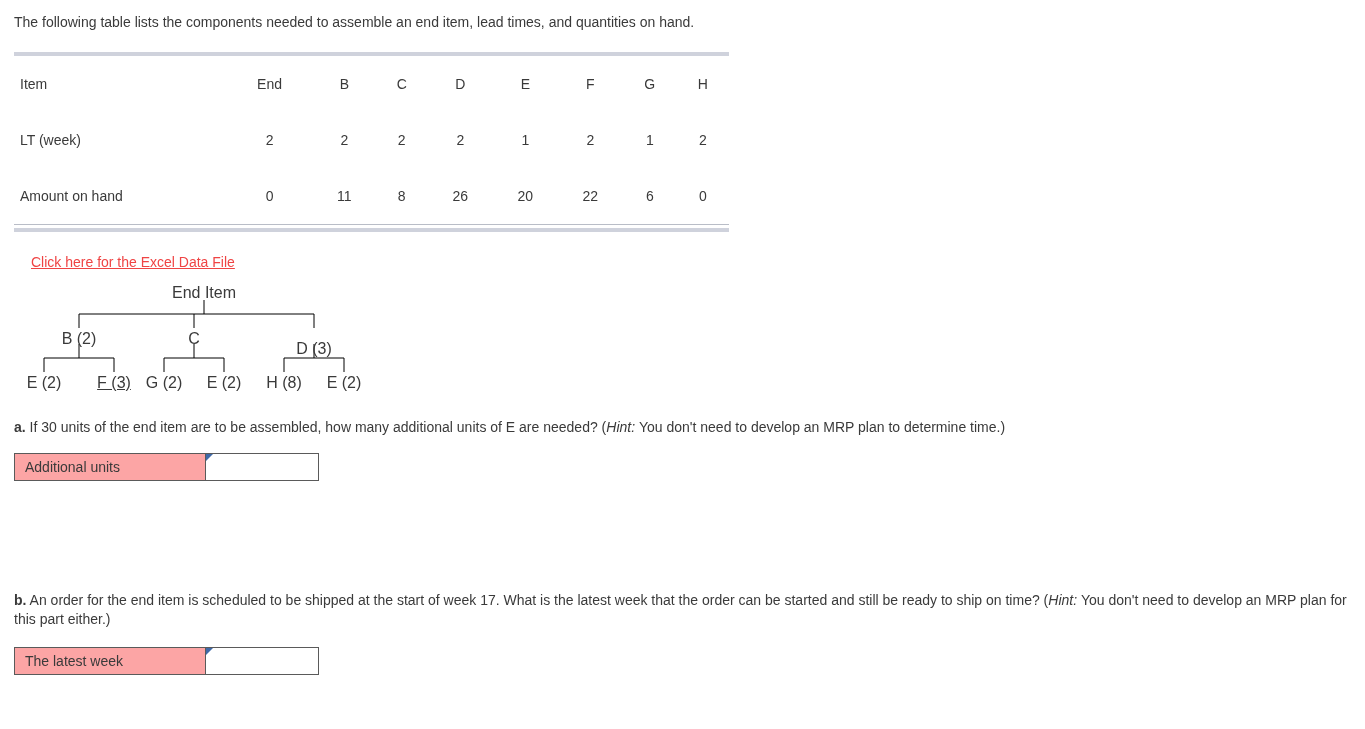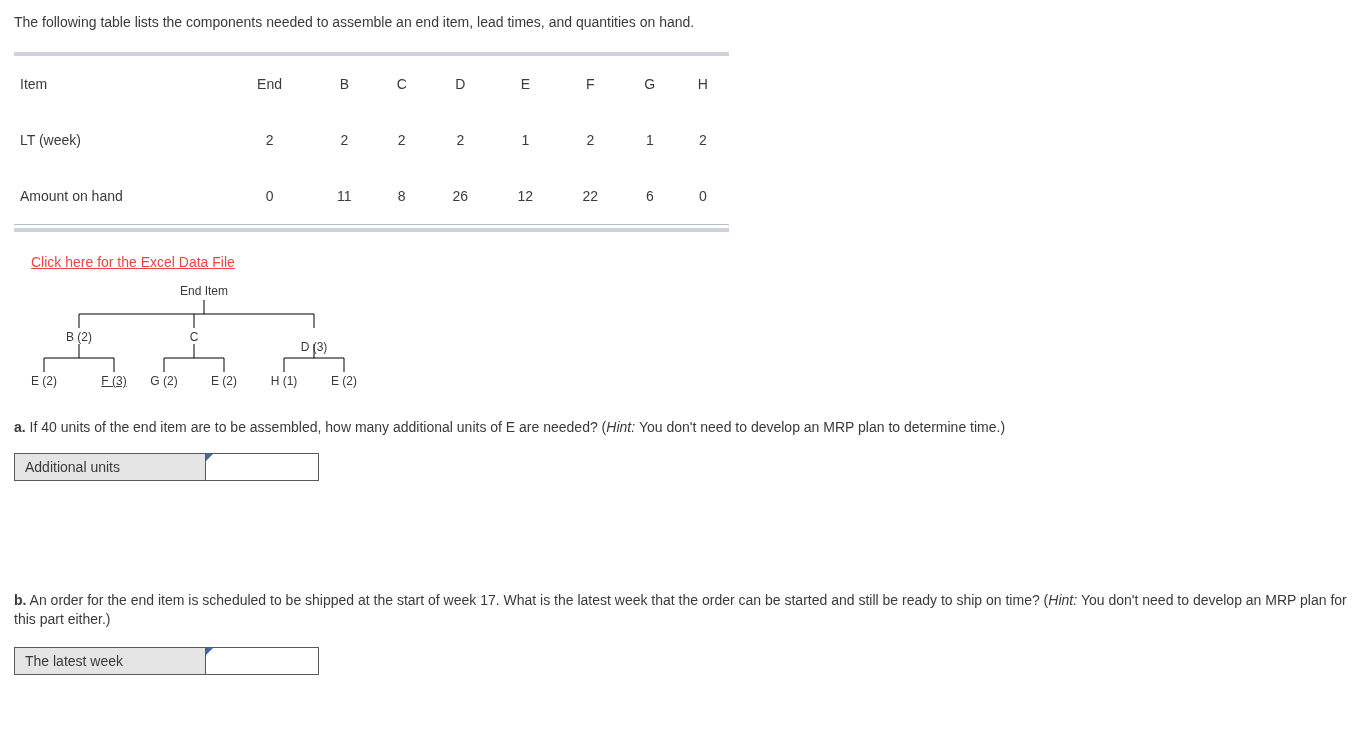--- a/index.html
+++ b/index.html
@@ -36,30 +36,30 @@
   .tree-wrap {
     position: relative;
     width: 360px;
     height: 130px;
     margin-left: 10px;
     margin-bottom: 4px;
   }
   .tree-wrap svg { position:absolute; top:0; left:0; }
   .tree-node {
     position: absolute;
-    font-size: 12px;
+    font-size: 16px;
     font-family: Arial;
     white-space: nowrap;
     transform: translateX(-50%);
   }
   .q-text { margin: 0 0 16px 0; line-height: 1.35; }
   .ans-table { border-collapse: collapse; margin-bottom: 110px; }
   .ans-table td { border:1px solid #5a5a5a; height:22px; }
   .ans-label {
-    background: #e5e5e5;
+    background: #fca5a5;
     width: 170px;
     padding: 2px 10px;
   }
   .ans-input {
     width: 110px;
     background: #fff;
     position: relative;
   }
   .ans-input input {
     width: 100%; height: 100%;
@@ -112,21 +112,21 @@
     <td>2</td>
     <td>1</td>
     <td>2</td>
   </tr>
   <tr>
     <td class="row-label">Amount on hand</td>
     <td>0</td>
     <td>11</td>
     <td>8</td>
     <td>26</td>
-    <td>12</td>
+    <td>20</td>
     <td>22</td>
     <td>6</td>
     <td>0</td>
   </tr>
   <tr class="hr-row">
         <td colspan="9">
           <div class="hr-thin"></div>
         </td>
       </tr>
   <tr class="hr-row">
@@ -171,27 +171,27 @@
     </g>
   </svg>
   <div class="tree-node" style="left:180px;top:0px;">End Item</div>
   <div class="tree-node" style="left:55px;top:46px;">B (2)</div>
   <div class="tree-node" style="left:170px;top:46px;">C</div>
   <div class="tree-node" style="left:290px;top:56px;">D (3)</div>
   <div class="tree-node" style="left:20px;top:90px;">E (2)</div>
   <div class="tree-node" style="left:90px;top:90px;text-decoration:underline;">F (3)</div>
   <div class="tree-node" style="left:140px;top:90px;">G (2)</div>
   <div class="tree-node" style="left:200px;top:90px;">E (2)</div>
-  <div class="tree-node" style="left:260px;top:90px;">H (1)</div>
+  <div class="tree-node" style="left:260px;top:90px;">H (8)</div>
   <div class="tree-node" style="left:320px;top:90px;">E (2)</div>
 </div>
 
 <p class="q-text">
   <b><span>a.</span></b>
-  <span>If 40 units of the end item are to be assembled, how many additional units of E are needed? (</span><i><span>Hint: </span></i><span>You don't need to develop an MRP plan to determine time.)</span>
+  <span>If 30 units of the end item are to be assembled, how many additional units of E are needed? (</span><i><span>Hint: </span></i><span>You don't need to develop an MRP plan to determine time.)</span>
 </p>
 
 <table class="ans-table">
   <tbody>
       <tr>
     <td class="ans-label">Additional units</td>
     <td class="ans-input">
       <div class="corner-mark"></div>
       <input type="text" style="">
     </td>

